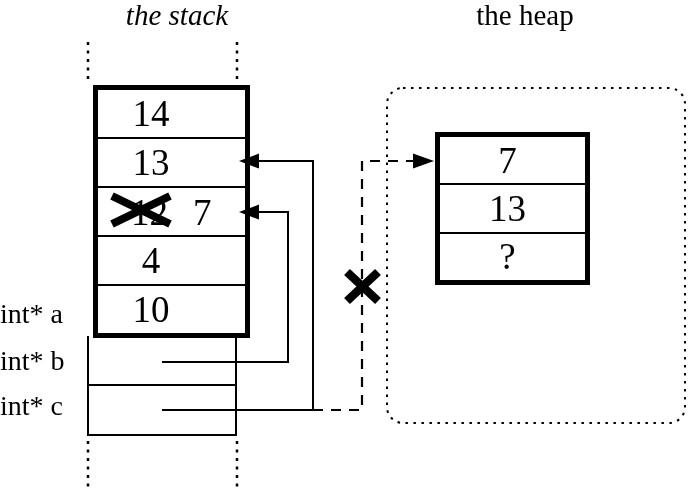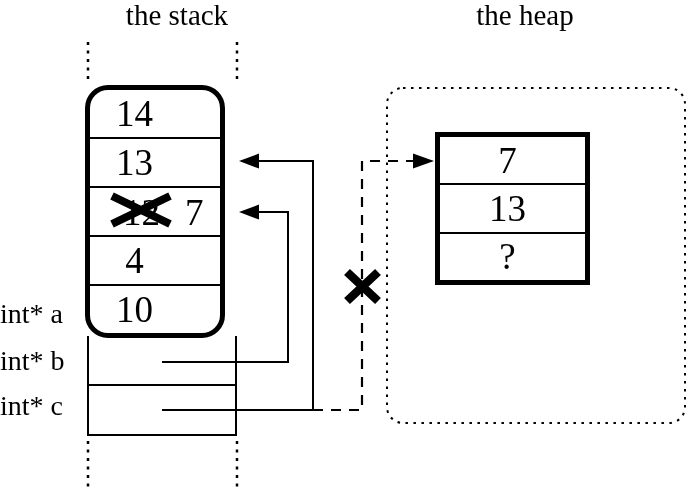--- a/index.html
+++ b/index.html
@@ -4,27 +4,27 @@
 <style>
   html,body{margin:0;padding:0;background:#fff;}
   .canvas{
     position:relative;width:692px;height:489px;background:#ffffff;
     font-family:"Liberation Serif","DejaVu Serif",serif;color:#000;overflow:hidden;
   }
   .title{
     position:absolute;width:200px;text-align:center;
     font-size:29px;line-height:30px;top:0;
   }
-  .title-stack{left:77px;}
+  .title-stack{left:77px;font-style:italic;}
   .title-heap{left:425px;font-family:Liberation Serif, serif;}
   .memboxs{
     position:absolute;border:5px solid #000;box-sizing:border-box;
     display:flex;flex-direction:column;background:#fff;z-index:2;
   }
-  .stack-box{left:85px;top:85px;width:140px;height:253px;border-radius:23px;}
+  .stack-box{left:93px;top:85px;width:157px;height:253px;}
   .heap-box{left:435px;top:132px;width:155px;height:153px;}
   .cell{
     flex:1;display:flex;align-items:center;justify-content:center;
     font-size:37px;border-bottom:2px solid #000;position:relative;
   }
   .cell:last-child{border-bottom:none;}
   .stack-box .cell{padding-right:41px;}
   .heap-box .cell{padding-right:10px;}
   .cell.crossed{padding:0;}
   .cell.crossed .old{position:absolute;left:33px;top:50%;transform:translateY(-50%);}

